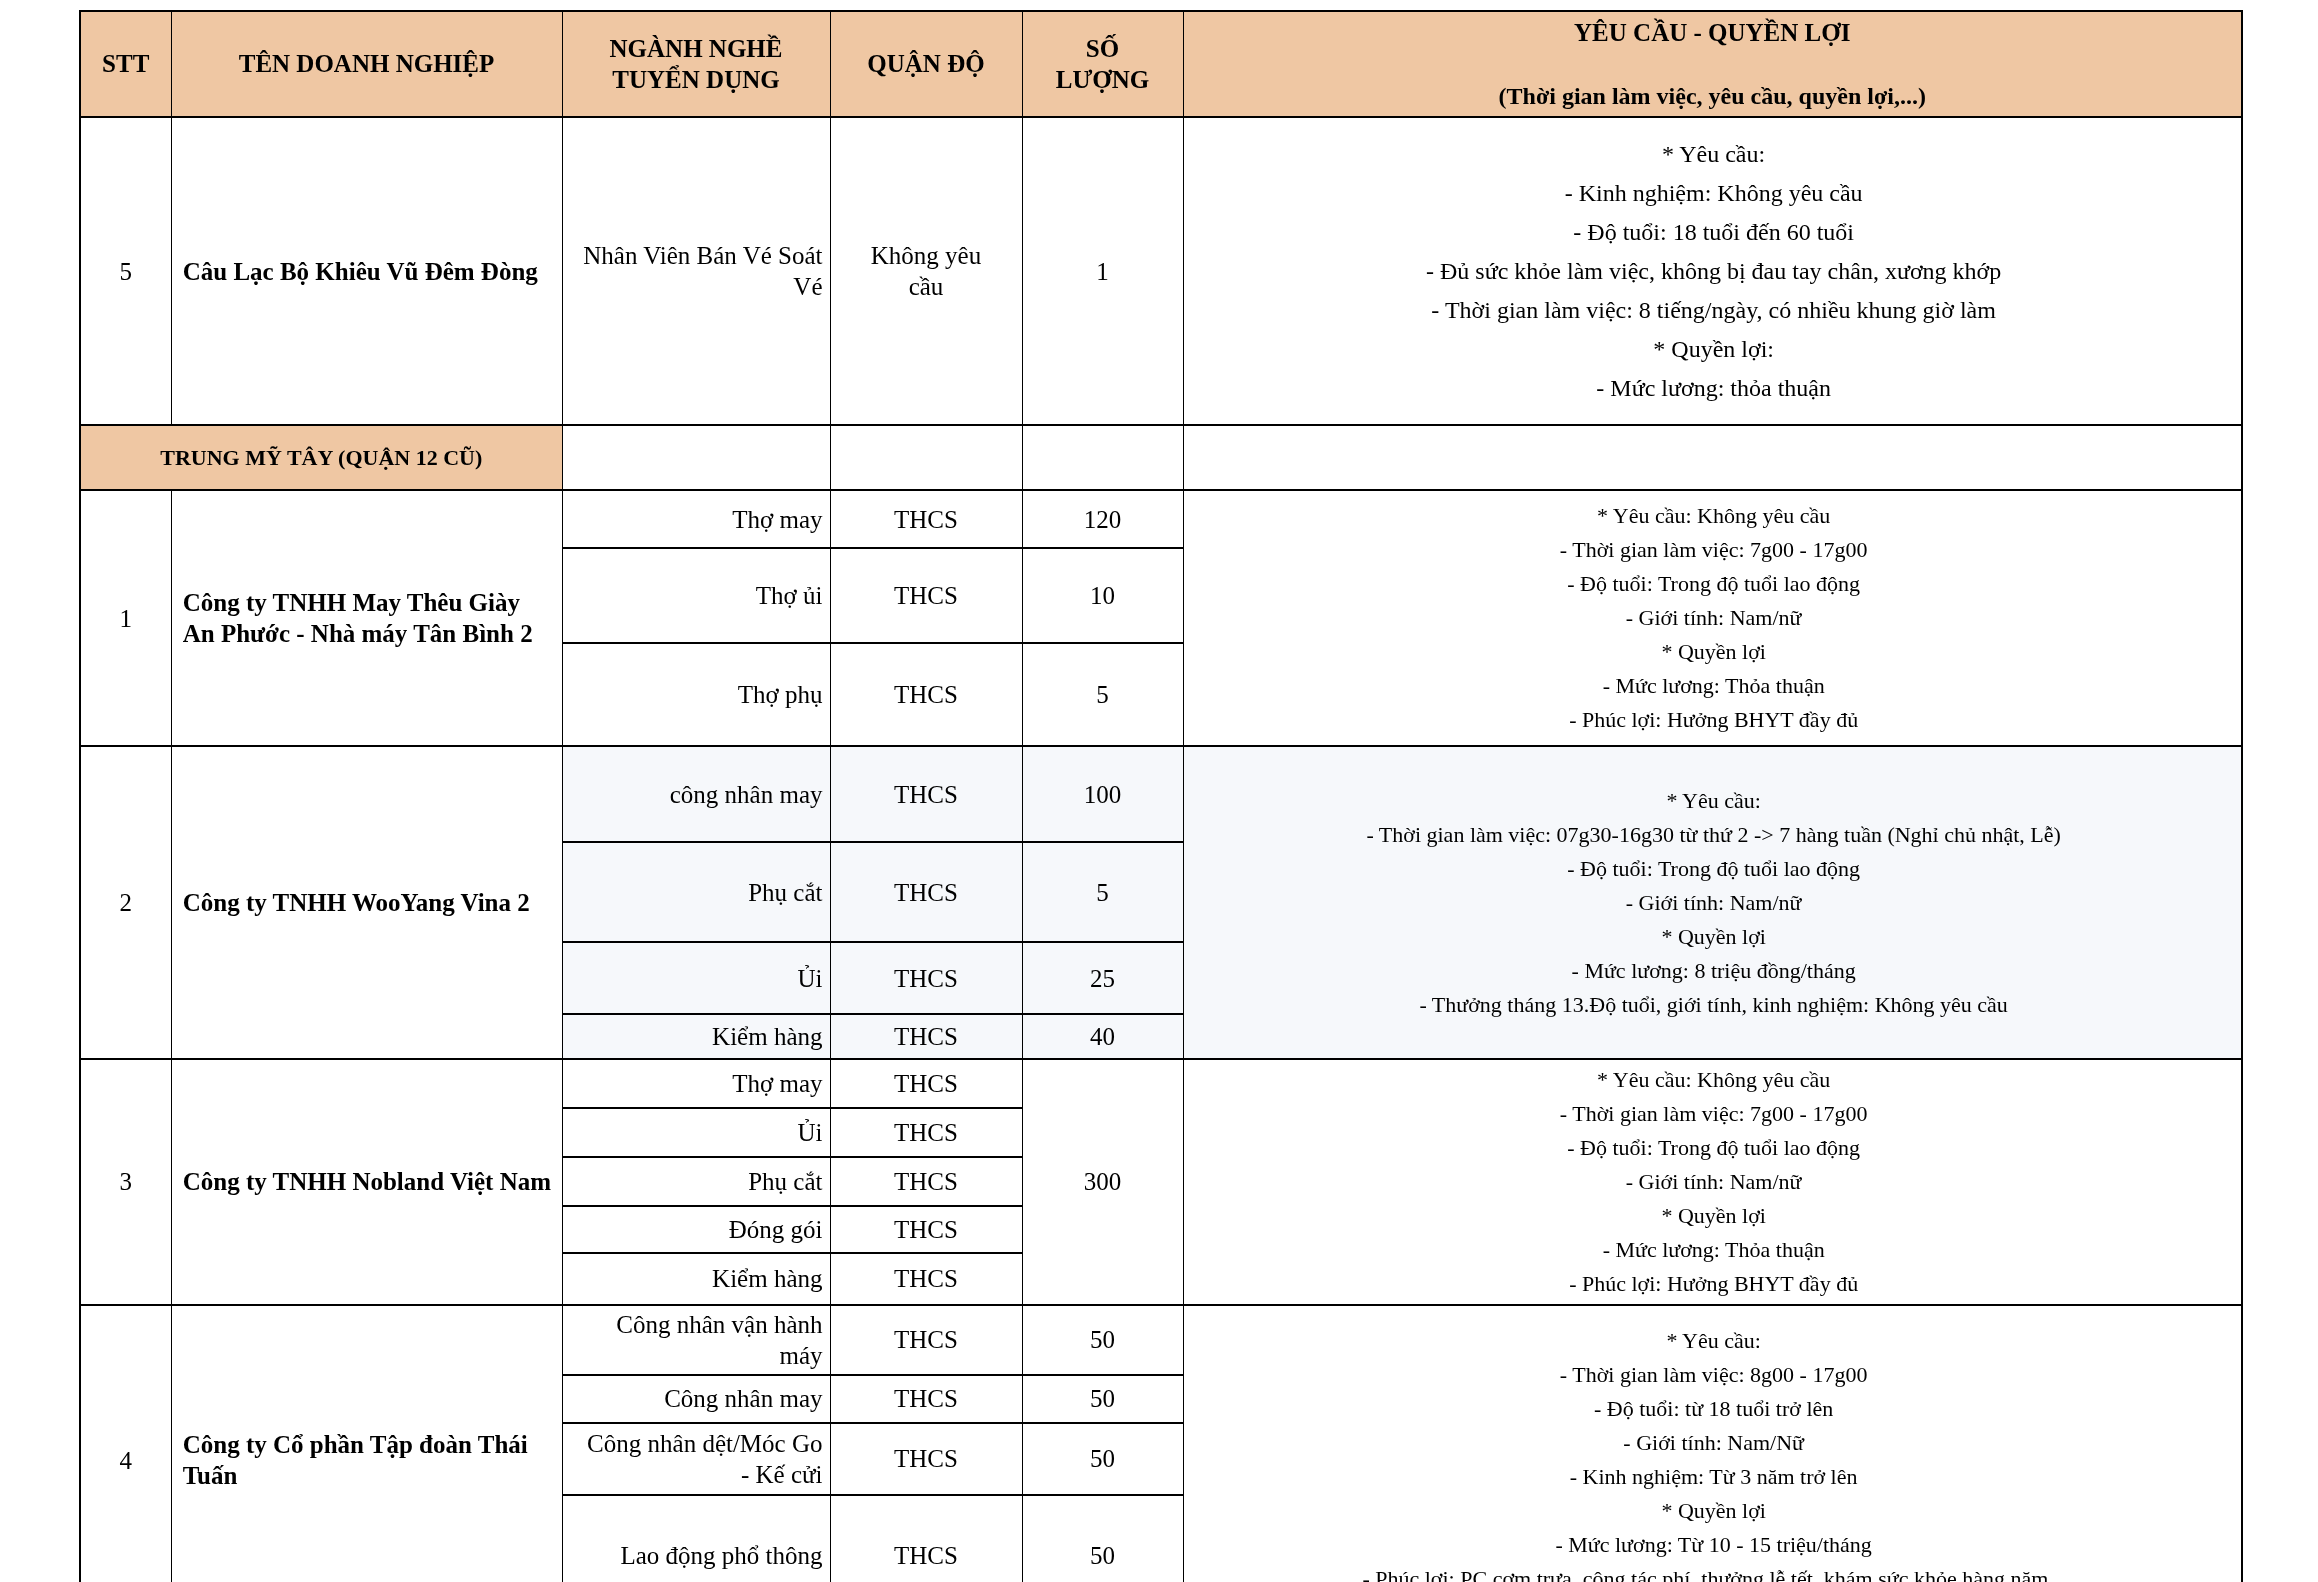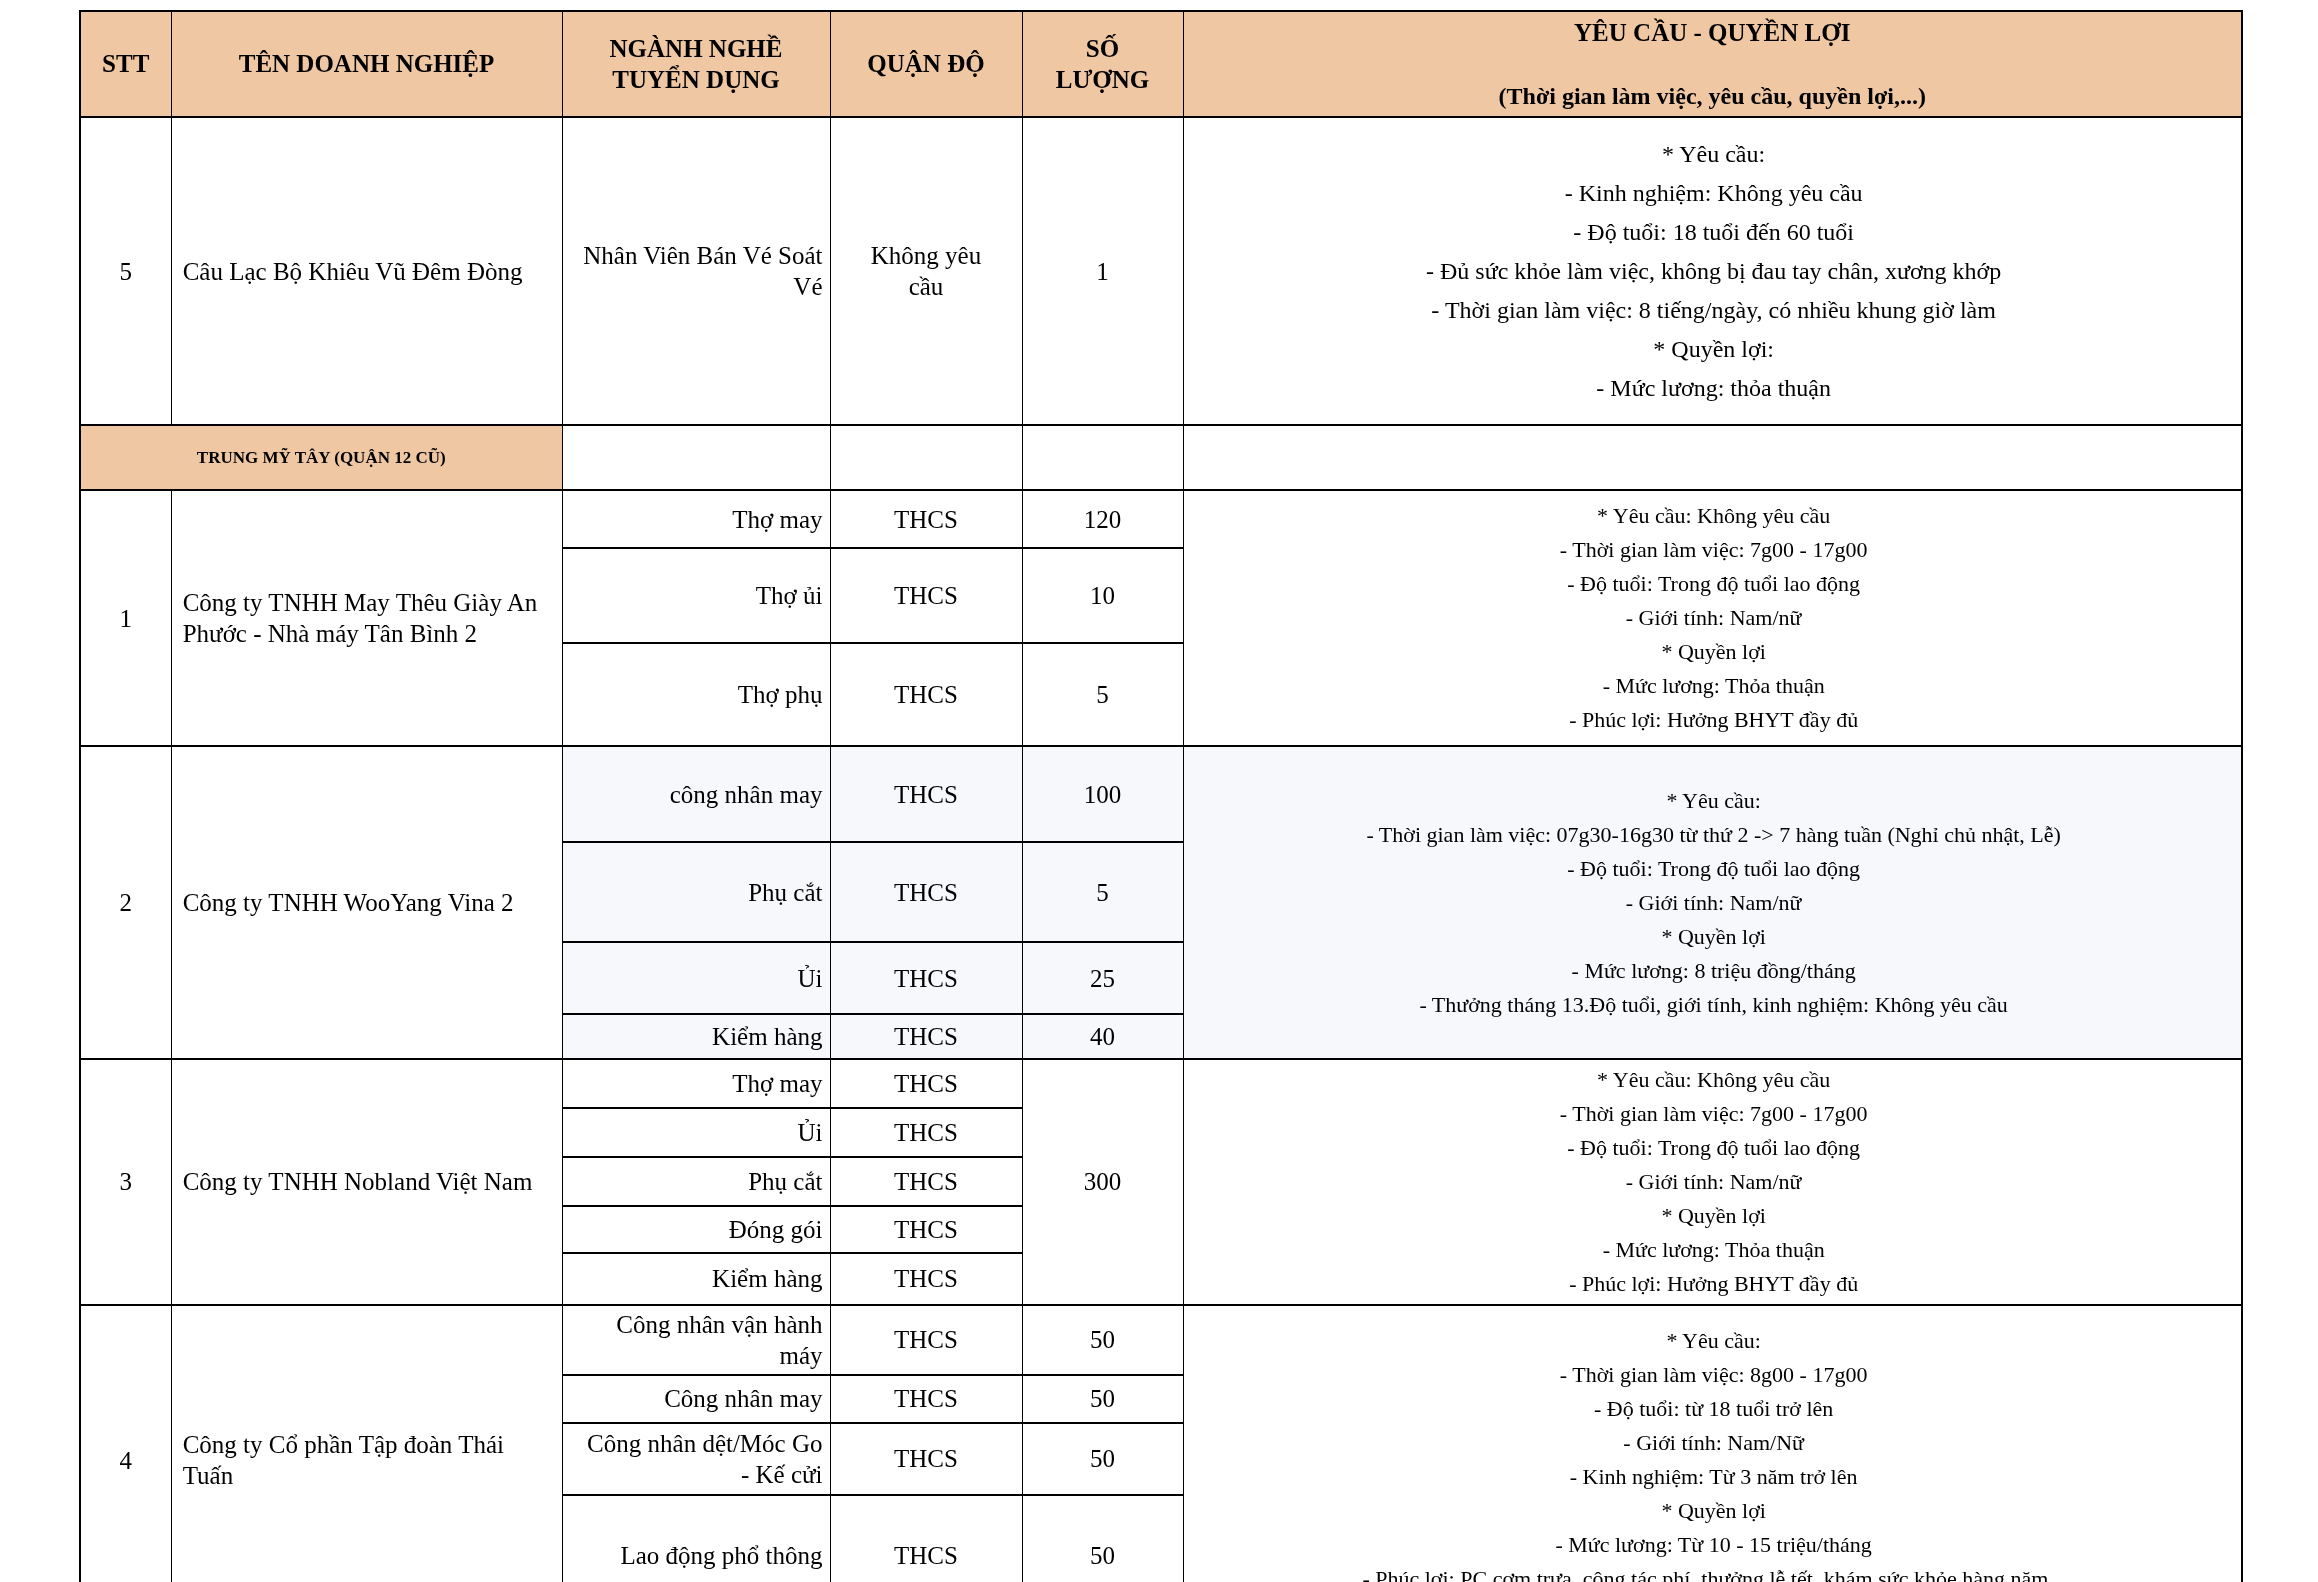--- a/index.html
+++ b/index.html
@@ -48,36 +48,36 @@
     font-weight:bold;
     font-size:25px;
     text-align:center;
     line-height:1.25;
     padding:5.6px 7px;
   }
   .hdr-sub{font-size:24px;margin-top:32px;}
 
   td{font-size:25px;line-height:1.25;}
   .c-stt{text-align:center;}
-  .c-company{text-align:left;padding-left:11.2px;padding-right:9.8px;}
+  .c-company{text-align:left;padding-left:11.2px;padding-right:9.8px;font-weight:bold;}
   .c-job{text-align:right;padding-left:11.2px;padding-right:7px;}
   .c-level{text-align:center;}
   .c-qty{text-align:center;}
   .c-req{
     text-align:center;
     padding-left:12.6px;padding-right:9.8px;
     font-size:22px;line-height:34px;
   }
   .req-lg{font-size:24px;line-height:39px;}
   .narrow{max-width:133px;margin:16px auto;}
 
   td.section-cell{
     background:var(--section-bg);
     font-weight:bold;
-    font-size:17px;
+    font-size:22px;
     text-align:center;
     margin-top:23px;
   }
   .tint{background:var(--tint);}
 </style>
 </head>
 <body>
 
 <table class="listing">
   <colgroup>

